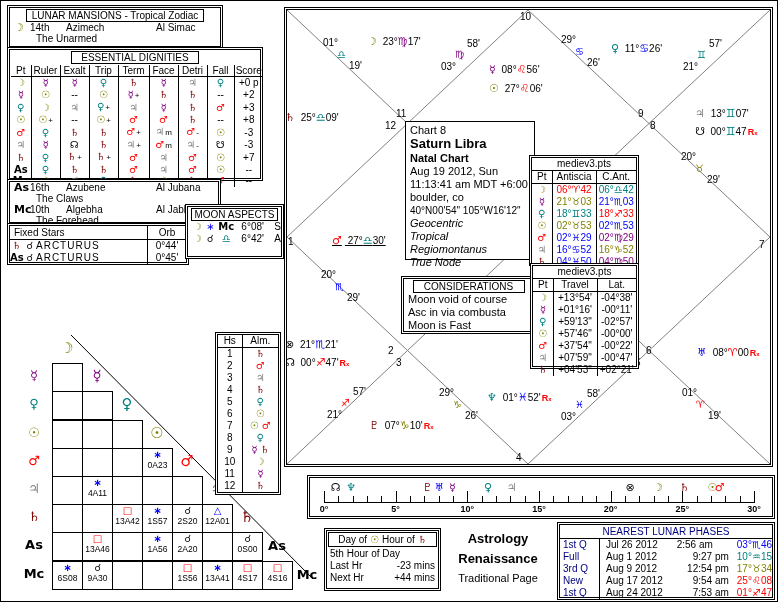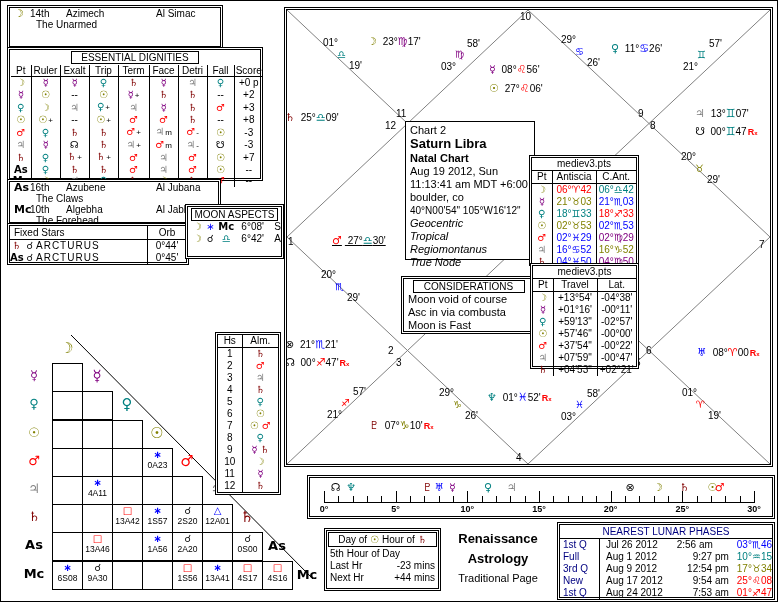--- a/index.html
+++ b/index.html
@@ -82,20 +82,21 @@
       <path d="M527,9 L769,236 L527,463 L286,236 Z"></path>
       <line x1="286" y1="9" x2="527" y2="236"></line>
       <line x1="769" y1="9" x2="527" y2="236"></line>
       <line x1="286" y1="463" x2="527" y2="236"></line>
       <line x1="769" y1="463" x2="527" y2="236"></line>
     </g>
     <line x1="70" y1="334" x2="312" y2="578" stroke="#000" stroke-width="1"></line>
   </svg>
 
   <div class="p dbl" id="lunar-mansions" style="left:8px;top:6px;width:212px;height:40px">
+    <div class="ttl" style="width:176px">LUNAR MANSIONS - Tropical Zodiac</div>
     <div id="lm-rows">
         <div class="mrow">
           <span class="g" style="color: rgb(128, 128, 0);">☽</span>
           <span class="num">14th</span>
           <span class="nm">Azimech</span>
           <span>Al Simac</span>
         </div>
         <div class="msub">The Unarmed</div>
       </div>
   </div>
@@ -343,21 +344,21 @@
       <div class="al pl" style="left: 694px; top: 124px;"><span class="g" style="color: rgb(0, 0, 0);">☋</span><span style="margin-left: 3px;"> 00°</span><span class="g" style="color: rgb(0, 128, 128);">♊</span><span>47</span><span class="rx"><span>R</span><span class="rxx">x</span></span></div>
       <div class="al pl" style="left: 331px; top: 233px; text-decoration: underline;"><span class="g" style="color: rgb(255, 0, 0);">♂</span><span style="margin-left: 3px;"> 27°</span><span class="g" style="color: rgb(0, 128, 128);">♎</span><span>30'</span></div>
       <div class="al pl" style="left: 284px; top: 337px;"><span class="g" style="color: rgb(0, 0, 0);">⊗</span><span style="margin-left: 3px;"> 21°</span><span class="g" style="color: rgb(0, 0, 255);">♏</span><span>21'</span></div>
       <div class="al pl" style="left: 284px; top: 355px;"><span class="g" style="color: rgb(0, 0, 0);">☊</span><span style="margin-left: 3px;"> 00°</span><span class="g" style="color: rgb(255, 0, 0);">♐</span><span>47'</span><span class="rx"><span>R</span><span class="rxx">x</span></span></div>
       <div class="al pl" style="left: 486px; top: 390px;"><span class="g" style="color: rgb(0, 128, 128);">♆</span><span style="margin-left: 3px;"> 01°</span><span class="g" style="color: rgb(0, 0, 255);">♓</span><span>52'</span><span class="rx"><span>R</span><span class="rxx">x</span></span></div>
       <div class="al pl" style="left: 368px; top: 418px;"><span class="g" style="color: rgb(128, 0, 0);">♇</span><span style="margin-left: 3px;"> 07°</span><span class="g" style="color: rgb(128, 128, 0);">♑</span><span>10'</span><span class="rx"><span>R</span><span class="rxx">x</span></span></div>
       <div class="al pl" style="left: 696px; top: 345px;"><span class="g" style="color: rgb(0, 0, 255);">♅</span><span style="margin-left: 3px;"> 08°</span><span class="g" style="color: rgb(255, 0, 0);">♈</span><span>00</span><span class="rx"><span>R</span><span class="rxx">x</span></span></div>
     </div>
 
   <div class="p" id="chart-info" style="left:404px;top:120px;width:130px;height:139px;z-index:2">
-    <div class="lbl0">Chart 2</div>
+    <div class="lbl0">Chart 8</div>
     <div class="big">Saturn Libra</div>
     <div class="b">Natal Chart</div>
     <div>Aug 19 2012, Sun</div>
     <div>11:13:41 am  MDT +6:00</div>
     <div>boulder, co</div>
     <div class="sm">40°N00'54" 105°W16'12"</div>
     <div id="info-notes">
         <div class="it">Geocentric</div>
         <div class="it">Tropical</div>
         <div class="it">Regiomontanus</div>
@@ -735,22 +736,22 @@
       <span>Last Hr</span>
       <span>-23 mins</span>
     </div>
     <div class="dhl">
       <span>Next Hr</span>
       <span>+44 mins</span>
     </div>
   </div>
 
   <div style="position:absolute;left:437px;top:528px;width:120px">
+    <div class="brand1">Astrology</div>
     <div class="brand1">Renaissance</div>
-    <div class="brand1">Astrology</div>
     <div class="brand3">Traditional Page</div>
   </div>
 
   <div class="p dbl" id="phases" style="left:558px;top:523px;width:214px;height:74px">
     <div id="ph-title">NEAREST LUNAR PHASES</div>
     <div id="ph-rows">
         <div class="phrow">
           <span class="phq">1st Q</span>
           <span class="phd">Jul 26 2012</span>
           <span class="pht">2:56 am</span>

